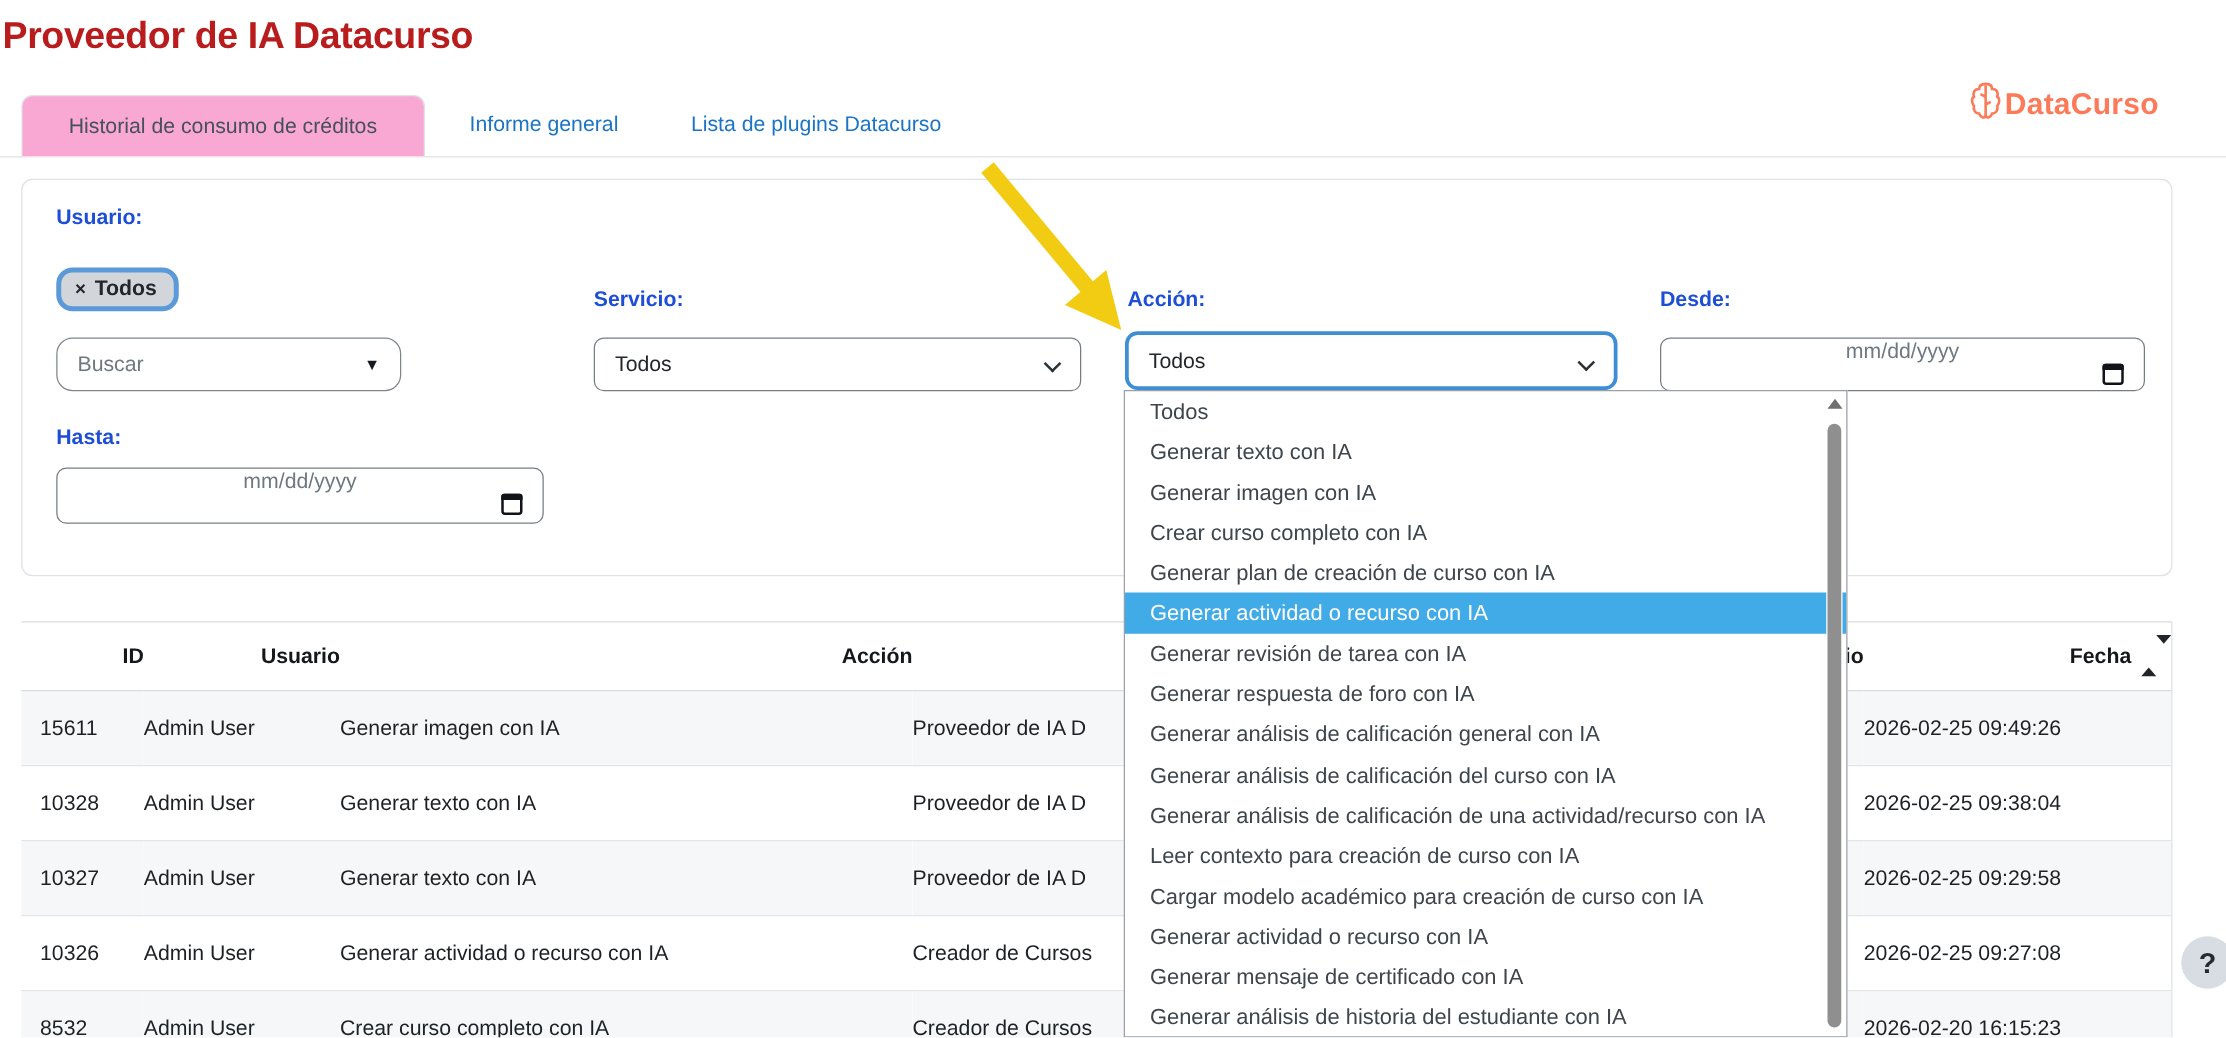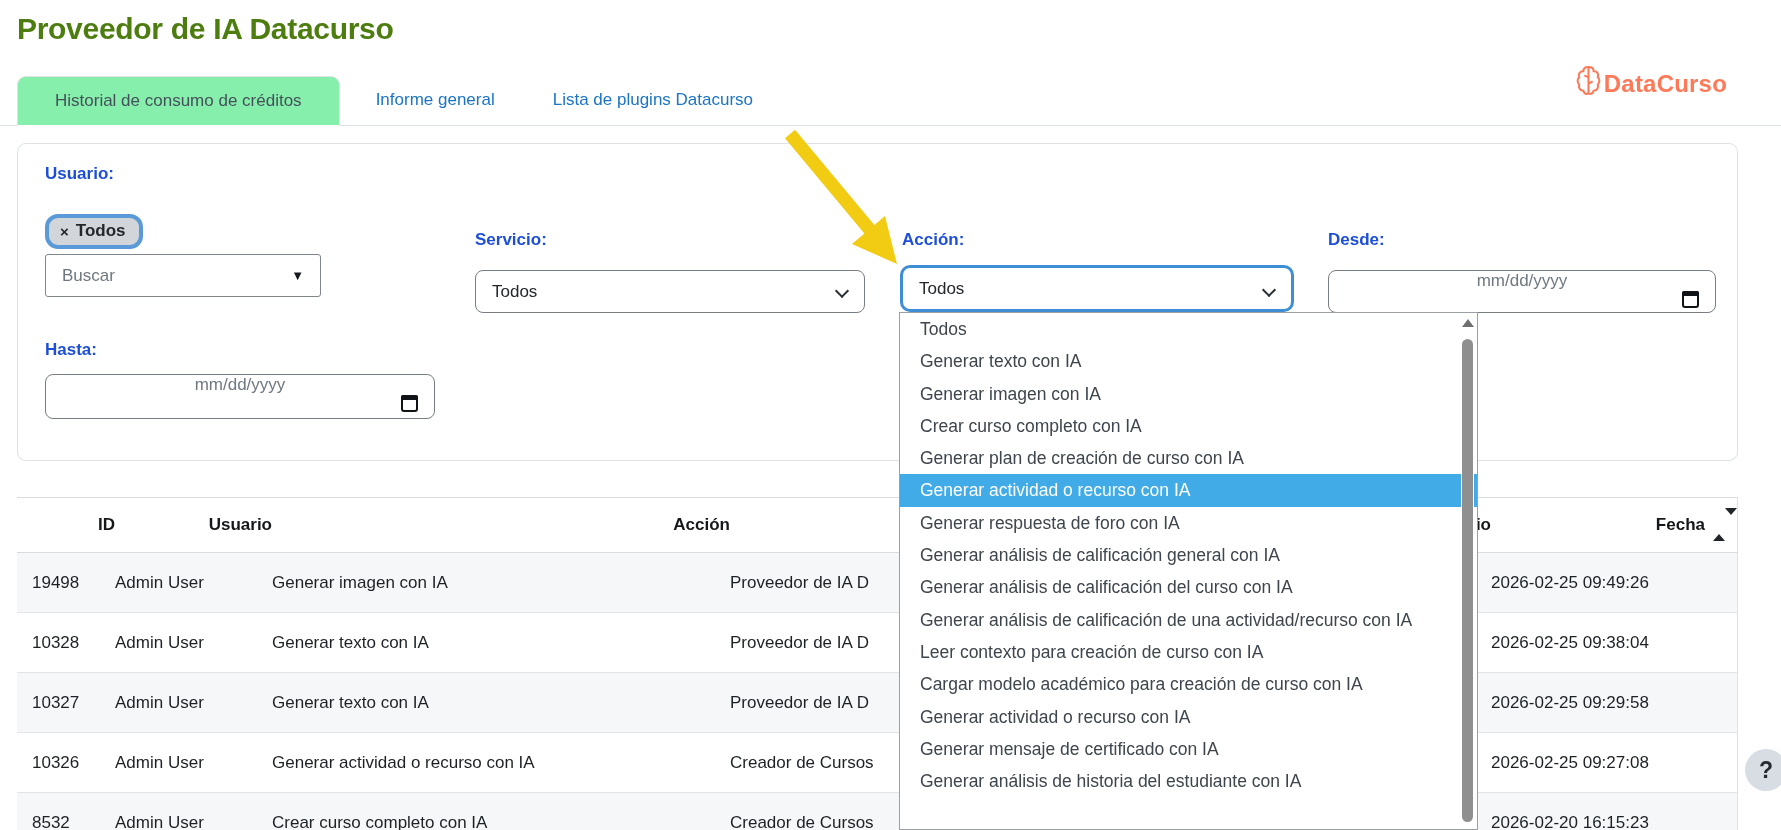--- a/index.html
+++ b/index.html
@@ -7,59 +7,59 @@
   #page {
     position: relative;
     width: 1781px; height: 830px;
     overflow: hidden;
     font-family: "Liberation Sans", sans-serif;
     color: #1d2125;
     background: #fff;
   }
   
   .page-title {
-    position: absolute; left: 17px; top: 12px;
-    font-size: 30px; font-weight: 700; letter-spacing: -0.3px; color: #4d7c0f;
+    position: absolute; left: 2px; top: 12px;
+    font-size: 30px; font-weight: 700; letter-spacing: -0.3px; color: #b91c1c;
   }
   .brand {
     position: absolute; top: 20px; right: 54px;
     display: flex; align-items: center; gap: 2px;
     font-weight: 700; font-size: 24px; color: #fd7a59; letter-spacing: 0.2px; margin-top: 45px;
   }
   
   .tabbar {
     position: absolute; left: 0; right: 0; top: 76px; height: 50px;
     border-bottom: 1px solid #dee2e6;
     display: flex; align-items: stretch; padding-left: 17px;
   }
   .tab { font-size: 17px; line-height: 48px; white-space: nowrap; cursor: pointer; }
   .tab.active {
-    background: #86efac; color: #46505a;
+    background: #f9a8d4; color: #46505a;
     border: 1px solid #dee2e6; border-bottom: 1px solid #fff;
     border-radius: 9px 9px 0 0;
     padding: 0 37px; margin-bottom: -1px;
   }
   .tab.link { color: #1b74c5; padding: 0 22px; margin-left: 14px; }
   
   .filter-panel {
     position: absolute; left: 17px; top: 143px; width: 1721px; height: 318px;
     border: 1px solid #dee2e6; border-radius: 9px; background: #fff;
   }
   .f-label { position: absolute; font-size: 17px; font-weight: 700; color: #1d4ed8; }
   .chip {
     position: absolute; left: 27px; top: 70px;
     display: inline-flex; align-items: center; gap: 7px;
     background: #d2d6da; border: 4px solid #5b9ad8; border-radius: 13px;
     padding: 3px 13px 4px 11px;
     font-size: 17px; font-weight: 700; color: #23272b; cursor: pointer;
   }
   .chip .x { font-size: 15px; font-weight: 700; }
   .combo {
-    position: absolute; left: 27px; top: 110px; width: 276px; height: 43px;
-    border: 1px solid #80868c; border-radius: 3px; background: #fff;
+    position: absolute; left: 27px; top: 126px; width: 276px; height: 43px;
+    border: 1px solid #80868c; border-radius: 13px; background: #fff;
     display: flex; align-items: center; padding: 0 16px;
     font-size: 17px; color: #6f7880; cursor: pointer;
   }
   .combo .caret { margin-left: auto; color: #16191c; font-size: 13px; }
   .sel {
     position: absolute; height: 43px; border: 1px solid #777d83; border-radius: 8px;
     background: #fff; display: flex; align-items: center; padding: 0 16px;
     font-size: 17px; color: #23272b; cursor: pointer;
   }
   .sel .chev {
@@ -208,20 +208,21 @@
   </svg>
 
   <div class="dropdown">
     <div>
         <div class="acc-option">Todos</div>
         <div class="acc-option">Generar texto con IA</div>
         <div class="acc-option">Generar imagen con IA</div>
         <div class="acc-option">Crear curso completo con IA</div>
         <div class="acc-option">Generar plan de creación de curso con IA</div>
         <div class="acc-option selected">Generar actividad o recurso con IA</div>
+        <div class="acc-option">Generar revisión de tarea con IA</div>
         <div class="acc-option">Generar respuesta de foro con IA</div>
         <div class="acc-option">Generar análisis de calificación general con IA</div>
         <div class="acc-option">Generar análisis de calificación del curso con IA</div>
         <div class="acc-option">Generar análisis de calificación de una actividad/recurso con IA</div>
         <div class="acc-option">Leer contexto para creación de curso con IA</div>
         <div class="acc-option">Cargar modelo académico para creación de curso con IA</div>
         <div class="acc-option">Generar actividad o recurso con IA</div>
         <div class="acc-option">Generar mensaje de certificado con IA</div>
         <div class="acc-option">Generar análisis de historia del estudiante con IA</div>
       </div>
@@ -245,21 +246,21 @@
         <th>Usuario</th>
         <th>Acción</th>
         <th>Servicio</th>
         <th>
           <span>Fecha</span><span class="sort-icon"><span class="up"></span><span class="down"></span></span>
         </th>
       </tr>
     </thead>
     <tbody>
         <tr>
-          <td>19498</td>
+          <td>15611</td>
           <td>Admin User</td>
           <td>Generar imagen con IA</td>
           <td>Proveedor de IA D</td>
           <td>2026-02-25 09:49:26</td>
         </tr>
         <tr>
           <td>10328</td>
           <td>Admin User</td>
           <td>Generar texto con IA</td>
           <td>Proveedor de IA D</td>

